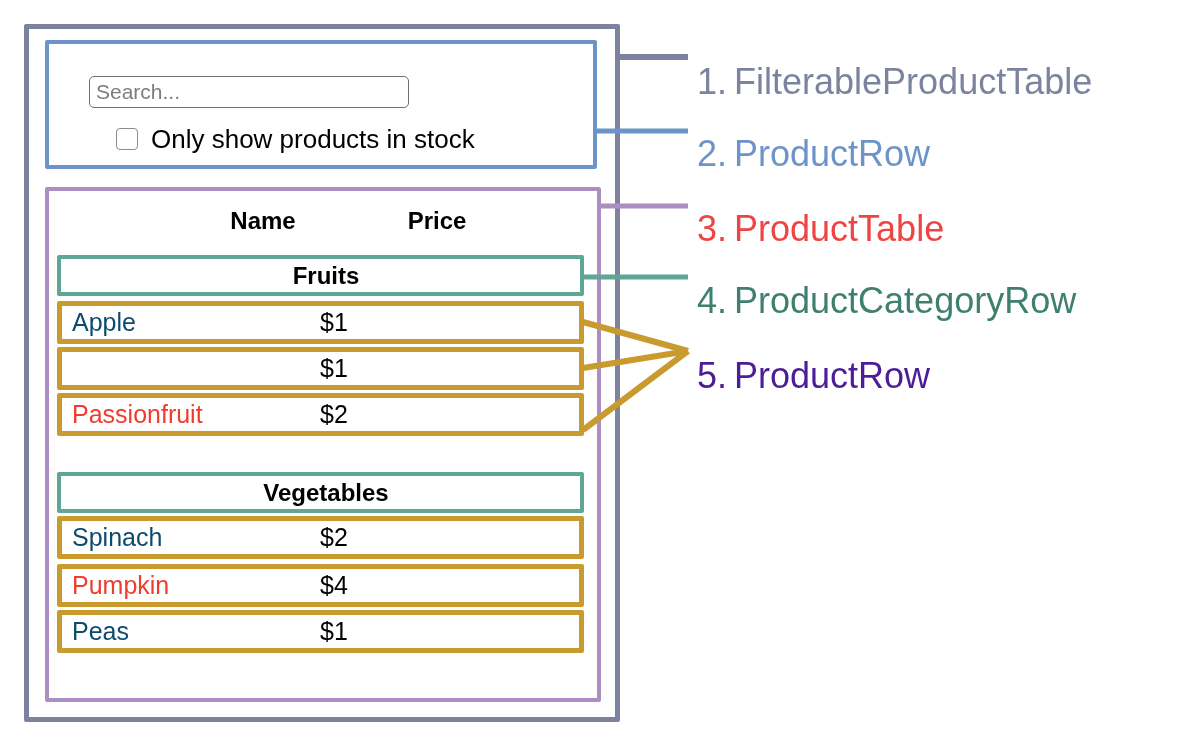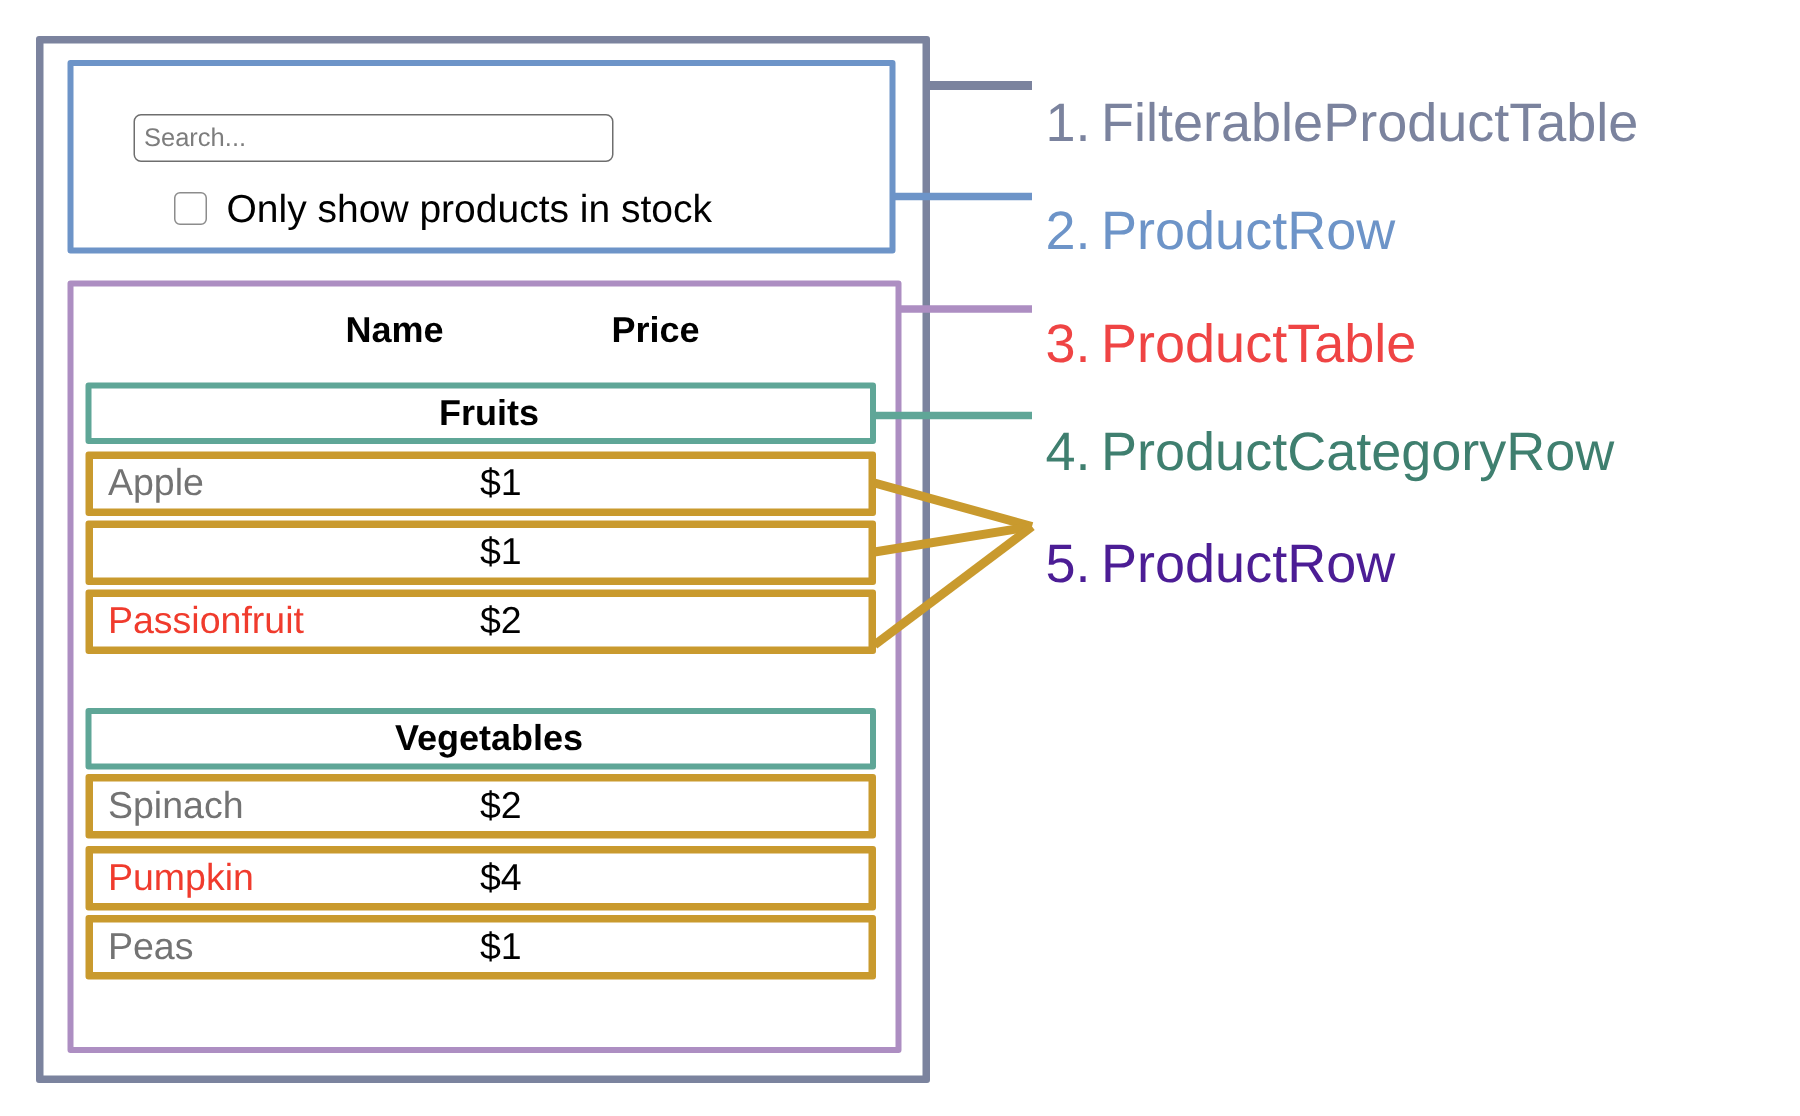--- a/index.html
+++ b/index.html
@@ -44,21 +44,21 @@
   
   #search-input {
     position: absolute;
     left: 89px; top: 76px;
     width: 320px; height: 32px;
     box-sizing: border-box;
     border: 1.5px solid #6e6e6e;
     border-radius: 5px;
     background: #ffffff;
     font-family: "Liberation Sans", sans-serif;
-    font-size: 17px;
+    font-size: 21px;
     color: #000000;
     padding: 0 6px;
     outline: none;
   }
   #search-input::placeholder { color: #7d7d7d; opacity: 1; }
 
   #checkbox-row {
     position: absolute;
     left: 96px; top: 126px;
     display: flex;
@@ -126,21 +126,21 @@
     border-radius: 2px;
   }
   .prod-row .cell {
     position: absolute;
     top: 0;
     line-height: 33px;
     font-size: 25px;
   }
   .prod-row .cell-name  { left: 10px; }
   .prod-row .cell-price { left: 258px; color: #000000; }
-  .name-instock    { color: #737373; }
+  .name-instock    { color: #0c4a6e; }
   .name-outofstock { color: var(--c-red); }
 
   
   #connectors {
     position: absolute;
     left: 0; top: 0;
     width: 1200px; height: 744px;
     pointer-events: none;
   }
 

